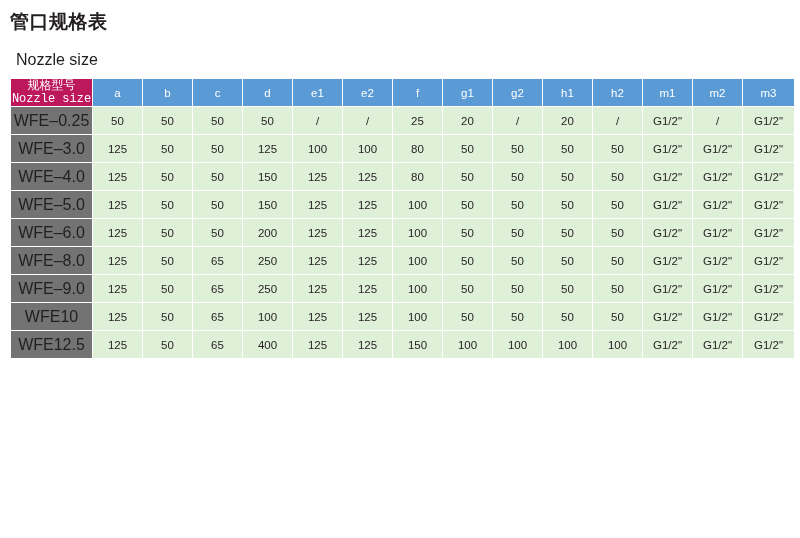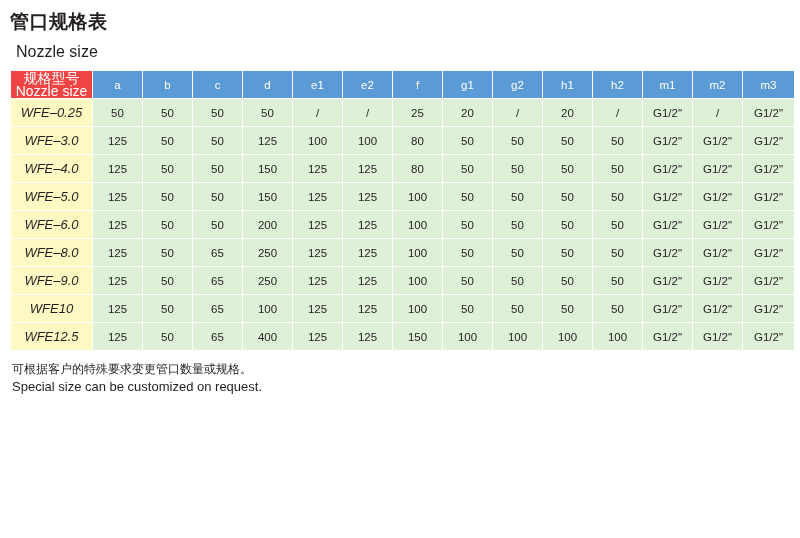--- a/index.html
+++ b/index.html
@@ -18,21 +18,21 @@
     position: relative;
     width: 800px;
     height: 538px;
     box-sizing: border-box;
     padding: 10px 8px 0 8px;
   }
   .title-cn {
     font-size: 19px;
     font-weight: bold;
     line-height: 24px;
-    margin: 0 0 8px 2px;
+    margin: 0 0 16px 2px;
     letter-spacing: 0.5px;
   }
   .title-en {
     font-size: 16px;
     font-weight: normal;
     line-height: 20px;
     margin: 0 0 8px 8px;
   }
   table.nozzle {
     border-collapse: collapse;
@@ -49,37 +49,37 @@
     padding: 0;
     height: 27px;
   }
   thead th {
     background: #5b9bd5;
     color: #ffffff;
     height: 38px;
     font-size: 11.5px;
   }
   thead th.corner {
-    background: #ef4444;
+    background: #be185d;
     color: #ffffff;
     line-height: 13px;
-    font-size: 14px;
+    font-size: 12px;
+    font-family: Liberation Mono, monospace;
   }
   thead th.corner span {
     display: block;
   }
   tbody td {
     background: #dff0d8;
     color: #231f20;
   }
   tbody td.rowhead {
-    background: #fef9c3;
+    background: #737373;
     color: #231f20;
-    font-size: 13px;
-    font-style: italic;
+    font-size: 16px;
   }
   .note {
     margin: 9px 0 0 4px;
     font-size: 12px;
     line-height: 18px;
   }
   .note .cn {
     font-size: 12px;
   }
   .note .en {
@@ -284,18 +284,14 @@
         <td>100</td>
         <td>100</td>
         <td>100</td>
         <td>G1/2"</td>
         <td>G1/2"</td>
         <td>G1/2"</td>
       </tr>
     </tbody>
   </table>
 
-  <div class="note">
-    <div class="cn">可根据客户的特殊要求变更管口数量或规格。</div>
-    <div class="en">Special size can be customized on request.</div>
-  </div>
 
 </div>
 
 </body></html>

